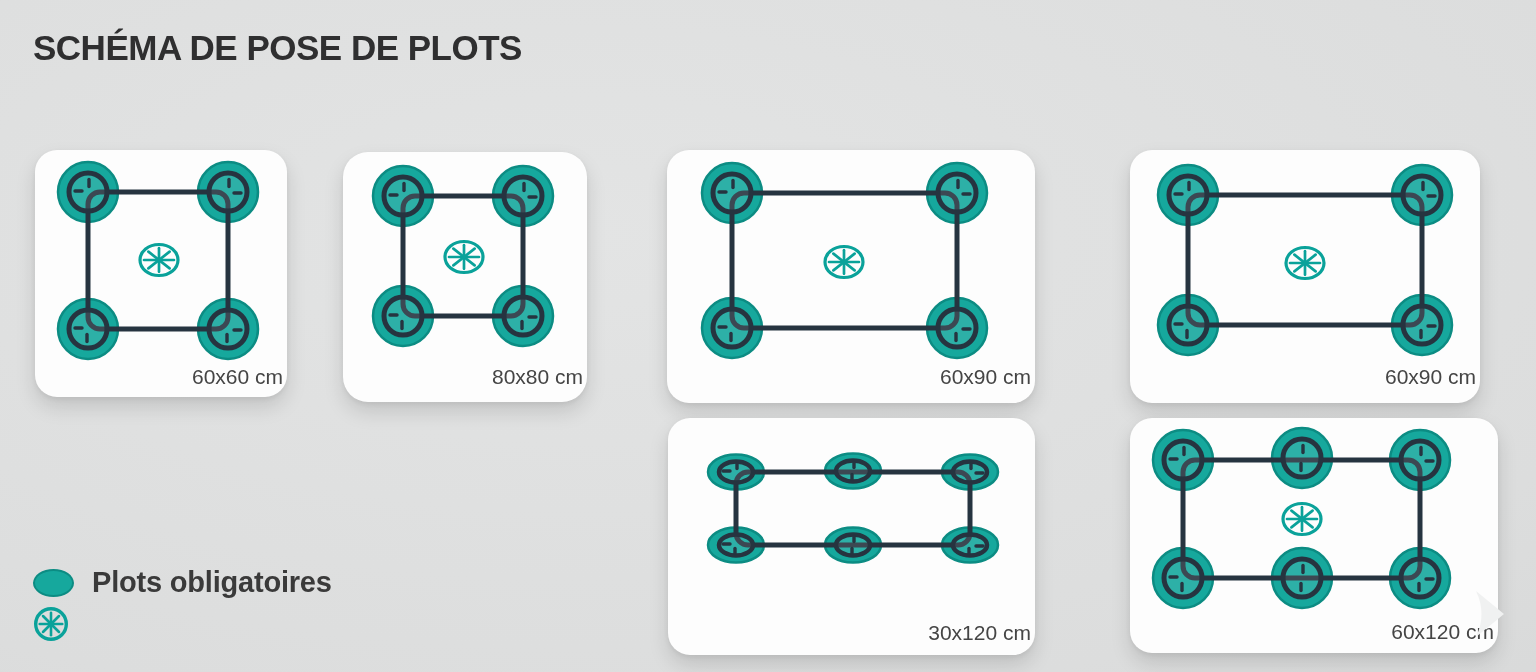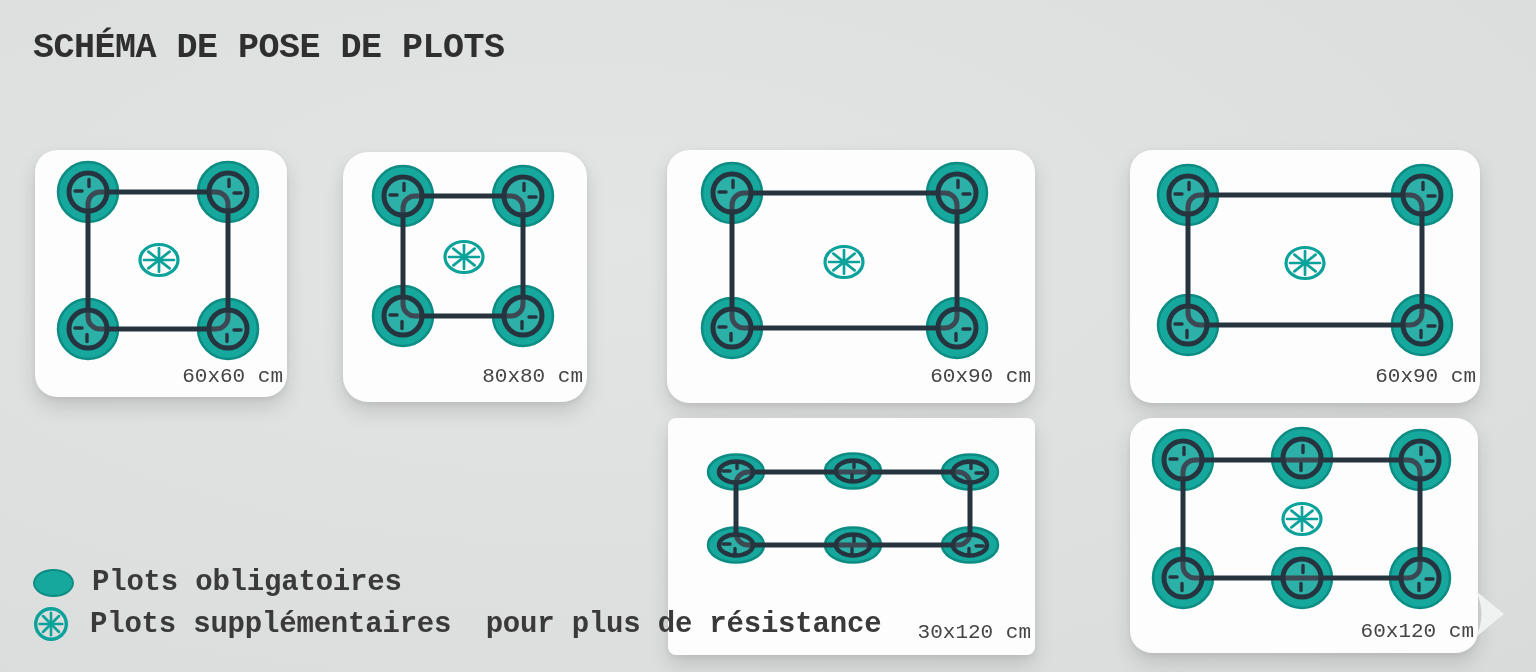--- a/index.html
+++ b/index.html
@@ -1,21 +1,21 @@
 <!DOCTYPE html>
 <html style="--teal: #16a89d; --teal-dark: #0c8c83; --card-bg: #fdfdfd; --title-color: #2f2f30; --label-color: #454545; --legend-color: #3a3a3a;"><head>
 <meta charset="utf-8">
 <style>
   html,body{margin:0;padding:0;}
   #stage{
     position:relative;
     width:1536px;height:672px;
     overflow:hidden;
     background:radial-gradient(130% 130% at 38% 35%, #e3e4e4 0%, #dcdddd 55%, #d2d3d3 100%);
-    font-family:Liberation Mono, monospace;
+    font-family:Liberation Sans, sans-serif;
   }
   #page-title{
     position:absolute;left:33px;top:28px;margin:0;
     font-size:35px;font-weight:bold;letter-spacing:-0.5px;
     color:var(--title-color,#2f2f30);
   }
   .card{
     position:absolute;
     background:var(--card-bg,#fdfdfd);
     border-radius:22px;
@@ -195,21 +195,21 @@
           <g>
             <ellipse cx="175" cy="113" rx="19" ry="15.5" fill="none" stroke="#0aa29a" stroke-width="3.2"></ellipse>
             <line x1="160" y1="113" x2="190" y2="113" stroke="#0aa29a" stroke-width="2.7" stroke-linecap="round"></line>
             <line x1="164.3933982822018" y1="104.65613998199873" x2="185.6066017177982" y2="121.34386001800127" stroke="#0aa29a" stroke-width="2.7" stroke-linecap="round"></line>
             <line x1="175" y1="101.2" x2="175" y2="124.8" stroke="#0aa29a" stroke-width="2.7" stroke-linecap="round"></line>
             <line x1="185.6066017177982" y1="104.65613998199873" x2="164.3933982822018" y2="121.34386001800127" stroke="#0aa29a" stroke-width="2.7" stroke-linecap="round"></line>
           </g>
         </svg>
         <div class="card-label" style="top: 215px;">60x90 cm</div>
       </div>
-      <div class="card" style="left: 668px; top: 418px; width: 367px; height: 237px; border-radius: 8px;">
+      <div class="card" style="left: 668px; top: 418px; width: 367px; height: 237px;">
         <svg width="367" height="237" viewBox="0 0 367 237">
           <ellipse cx="68" cy="54" rx="28" ry="17.5" fill="#16a89d" stroke="#0c8c83" stroke-width="2.5"></ellipse>
           <ellipse cx="185" cy="53" rx="28" ry="17.5" fill="#16a89d" stroke="#0c8c83" stroke-width="2.5"></ellipse>
           <ellipse cx="302" cy="54" rx="28" ry="17.5" fill="#16a89d" stroke="#0c8c83" stroke-width="2.5"></ellipse>
           <ellipse cx="68" cy="127" rx="28" ry="17.5" fill="#16a89d" stroke="#0c8c83" stroke-width="2.5"></ellipse>
           <ellipse cx="185" cy="127" rx="28" ry="17.5" fill="#16a89d" stroke="#0c8c83" stroke-width="2.5"></ellipse>
           <ellipse cx="302" cy="127" rx="28" ry="17.5" fill="#16a89d" stroke="#0c8c83" stroke-width="2.5"></ellipse>
           <rect x="68" y="54" width="234" height="73" rx="12" ry="12" fill="none" stroke="#263440" stroke-width="5"></rect>
           <g>
             <ellipse cx="68" cy="54" rx="17" ry="10.5" fill="rgba(255,255,255,0.10)" stroke="#263440" stroke-width="4.5"></ellipse>
@@ -237,21 +237,21 @@
             <line x1="184" y1="130.5" x2="184" y2="135.5" stroke="#263440" stroke-width="3.4" stroke-linecap="round"></line>
           </g>
           <g>
             <ellipse cx="302" cy="127" rx="17" ry="10.5" fill="rgba(255,255,255,0.10)" stroke="#263440" stroke-width="4.5"></ellipse>
             <line x1="301" y1="130.5" x2="301" y2="135.5" stroke="#263440" stroke-width="3.4" stroke-linecap="round"></line>
             <line x1="308" y1="128" x2="315" y2="128" stroke="#263440" stroke-width="3.4" stroke-linecap="round"></line>
           </g>
         </svg>
         <div class="card-label" style="top: 203px;">30x120 cm</div>
       </div>
-      <div class="card" style="left: 1130px; top: 418px; width: 348px; height: 235px;">
+      <div class="card" style="left: 1130px; top: 418px; width: 348px; height: 235px; padding-left: 20px;">
         <svg width="348" height="235" viewBox="0 0 348 235">
           <ellipse cx="53" cy="42" rx="30" ry="30" fill="#16a89d" stroke="#0c8c83" stroke-width="2.5"></ellipse>
           <ellipse cx="172" cy="40" rx="30" ry="30" fill="#16a89d" stroke="#0c8c83" stroke-width="2.5"></ellipse>
           <ellipse cx="290" cy="42" rx="30" ry="30" fill="#16a89d" stroke="#0c8c83" stroke-width="2.5"></ellipse>
           <ellipse cx="53" cy="160" rx="30" ry="30" fill="#16a89d" stroke="#0c8c83" stroke-width="2.5"></ellipse>
           <ellipse cx="172" cy="160" rx="30" ry="30" fill="#16a89d" stroke="#0c8c83" stroke-width="2.5"></ellipse>
           <ellipse cx="290" cy="160" rx="30" ry="30" fill="#16a89d" stroke="#0c8c83" stroke-width="2.5"></ellipse>
           <rect x="53" y="42" width="237" height="118" rx="12" ry="12" fill="none" stroke="#263440" stroke-width="5"></rect>
           <g>
             <ellipse cx="53" cy="42" rx="19" ry="19" fill="rgba(255,255,255,0.10)" stroke="#263440" stroke-width="5"></ellipse>
@@ -305,21 +305,20 @@
           <svg width="38" height="38" viewBox="0 0 38 38" style="display: block;">
             <g>
               <circle cx="19" cy="19" r="15.3" fill="none" stroke="#0aa29a" stroke-width="3.4"></circle>
               <line x1="7.699999999999999" y1="19" x2="30.3" y2="19" stroke="#0aa29a" stroke-width="2.6" stroke-linecap="round"></line>
               <line x1="11.009693372592011" y1="11.009693372592013" x2="26.99030662740799" y2="26.99030662740799" stroke="#0aa29a" stroke-width="2.6" stroke-linecap="round"></line>
               <line x1="19" y1="7.699999999999999" x2="19" y2="30.3" stroke="#0aa29a" stroke-width="2.6" stroke-linecap="round"></line>
               <line x1="26.99030662740799" y1="11.009693372592011" x2="11.009693372592013" y2="26.99030662740799" stroke="#0aa29a" stroke-width="2.6" stroke-linecap="round"></line>
             </g>
           </svg>
         </span>
-      <span class="legend-text">Plots supplémentaires  pour plus de résistance</span>
     </div>
   </div>
 
   <svg id="next-arrow" viewBox="0 0 30 48">
     <path d="M0,1 L28,24 L0,47 Q11,24 0,1 Z" fill="#f0f1f1"></path>
   </svg>
 
 </div>
 
 </body></html>

